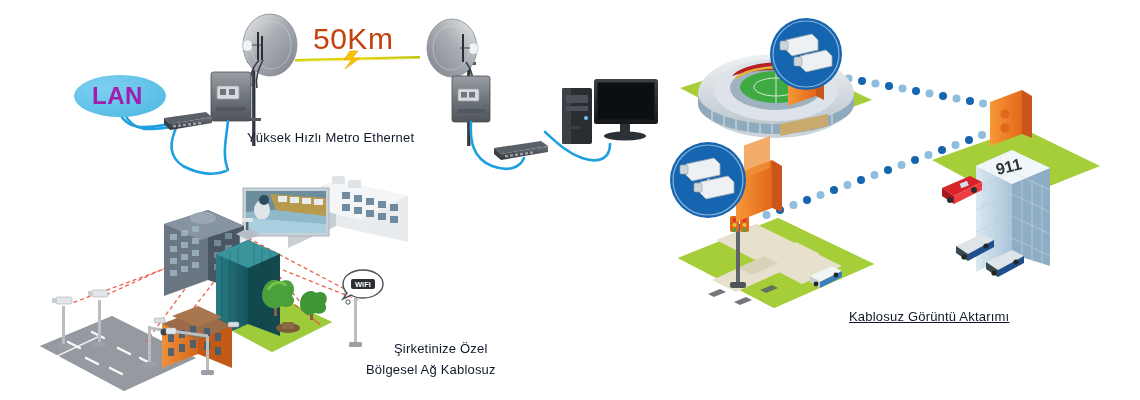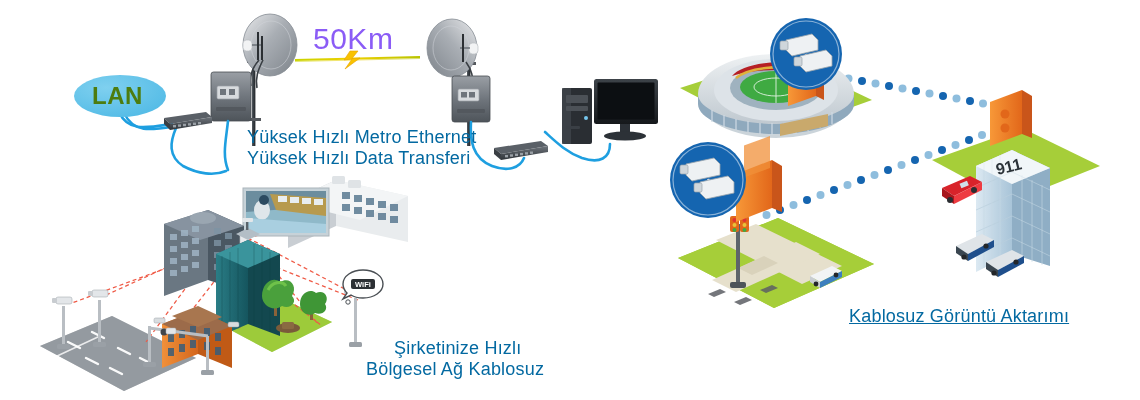--- a/index.html
+++ b/index.html
@@ -1,24 +1,24 @@
 <!DOCTYPE html>
 <html><head>
 <meta charset="utf-8">
 <style>
   html,body{margin:0;padding:0;background:#ffffff;}
   body{width:1140px;height:400px;overflow:hidden;
        font-family:"Liberation Sans","DejaVu Sans",sans-serif;}
   #stage{position:relative;width:1140px;height:400px;background:#fff;}
   .abs{position:absolute;}
-  .cap{position:absolute;color:#0369a1;font-size:18px;line-height:21px;
+  .cap{position:absolute;color:#0f172a;font-size:13px;line-height:21px;
        white-space:nowrap;letter-spacing:.2px;}
-  .lanlabel{position:absolute;color:#4d7c0f;font-weight:bold;font-size:24px;
+  .lanlabel{position:absolute;color:#a21caf;font-weight:bold;font-size:24px;
             letter-spacing:.5px;}
-  .kmlabel{position:absolute;color:#8b5cf6;font-size:30px;font-weight:normal;
+  .kmlabel{position:absolute;color:#c2410c;font-size:30px;font-weight:normal;
            letter-spacing:.5px;text-align:center;}
   svg{display:block;overflow:visible;}
 </style>
 </head>
 <body>
 
 <div id="stage">
 
   <div class="abs" style="left:0;top:0;width:660px;height:190px;">
 
@@ -167,21 +167,20 @@
         <ellipse cx="625" cy="136" rx="21" ry="4.5" fill="#2c3137"></ellipse>
       </g>
     </svg>
 
     <span class="kmlabel" style="left:313px;top:22px;">50Km</span>
 
     <span class="lanlabel" style="left:92px;top:82px;">LAN</span>
   </div>
 
   <div class="cap" style="left:247px;top:127px;">Yüksek Hızlı Metro Ethernet</div>
-  <div class="cap" style="left:247px;top:148px;">Yüksek Hızlı Data Transferi</div>
 
   <div class="abs" style="left:40px;top:176px;width:400px;height:215px;">
 
     <svg width="400" height="215" viewBox="0 0 400 215">
       <defs>
         <linearGradient id="gl1" x1="0" y1="0" x2="1" y2="0">
           <stop offset="0" stop-color="#7f8b95"></stop>
             <stop offset="1" stop-color="#55626d"></stop>
         </linearGradient>
         <linearGradient id="gl2" x1="0" y1="0" x2="1" y2="0">
@@ -395,21 +394,21 @@
     </svg>
 
     <svg class="abs" style="left:300px;top:92px;" width="46" height="42" viewBox="0 0 46 42">
       <path d="M23 2 C34 2 43 8 43 16 C43 24 34 30 23 30 C18 30 14 29 11 27 L3 31 L7 25 C4 22 3 19 3 16 C3 8 12 2 23 2 Z" fill="#ffffff" stroke="#4a4f54" stroke-width="1.4"></path>
       <rect x="11" y="11" width="24" height="10" rx="2" fill="#2c3034"></rect>
       <text x="23" y="19" text-anchor="middle" font-family="Liberation Sans, sans-serif" font-size="7.5" font-weight="bold" fill="#ffffff">WiFi</text>
       <circle cx="8" cy="34" r="2.2" fill="#ffffff" stroke="#4a4f54" stroke-width="1"></circle>
     </svg>
   </div>
 
-  <div class="cap" style="left:394px;top:338px;">Şirketinize Hızlı</div>
+  <div class="cap" style="left:394px;top:338px;">Şirketinize Özel</div>
   <div class="cap" style="left:366px;top:359px;">Bölgesel Ağ Kablosuz</div>
 
   <div class="abs" style="left:660px;top:10px;width:470px;height:300px;">
 
     <svg width="470" height="300" viewBox="0 0 470 300">
       <defs>
         <linearGradient id="orp" x1="0" y1="0" x2="1" y2="0">
           <stop offset="0" stop-color="#f79838"></stop>
             <stop offset="1" stop-color="#e2671a"></stop>
         </linearGradient>

